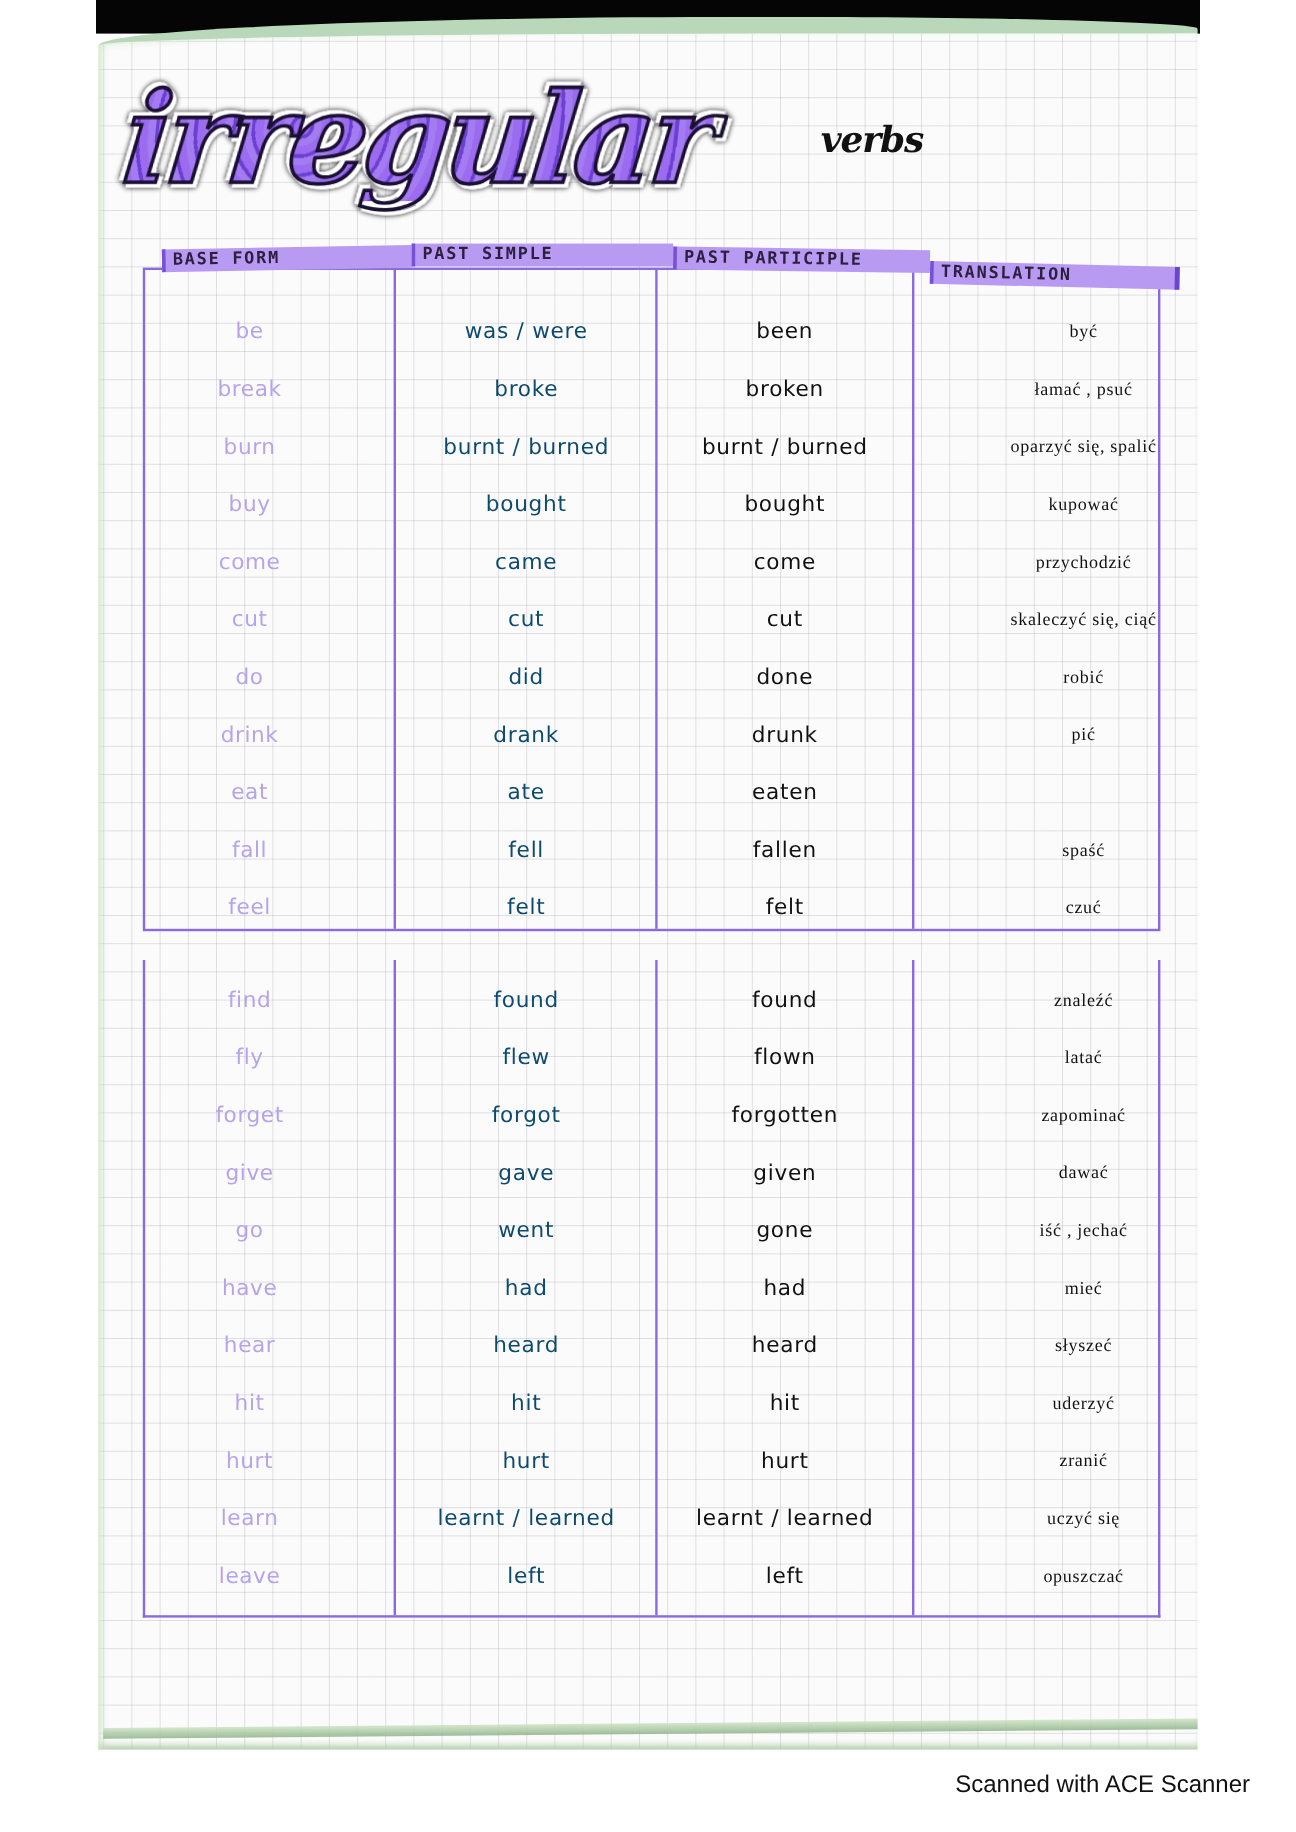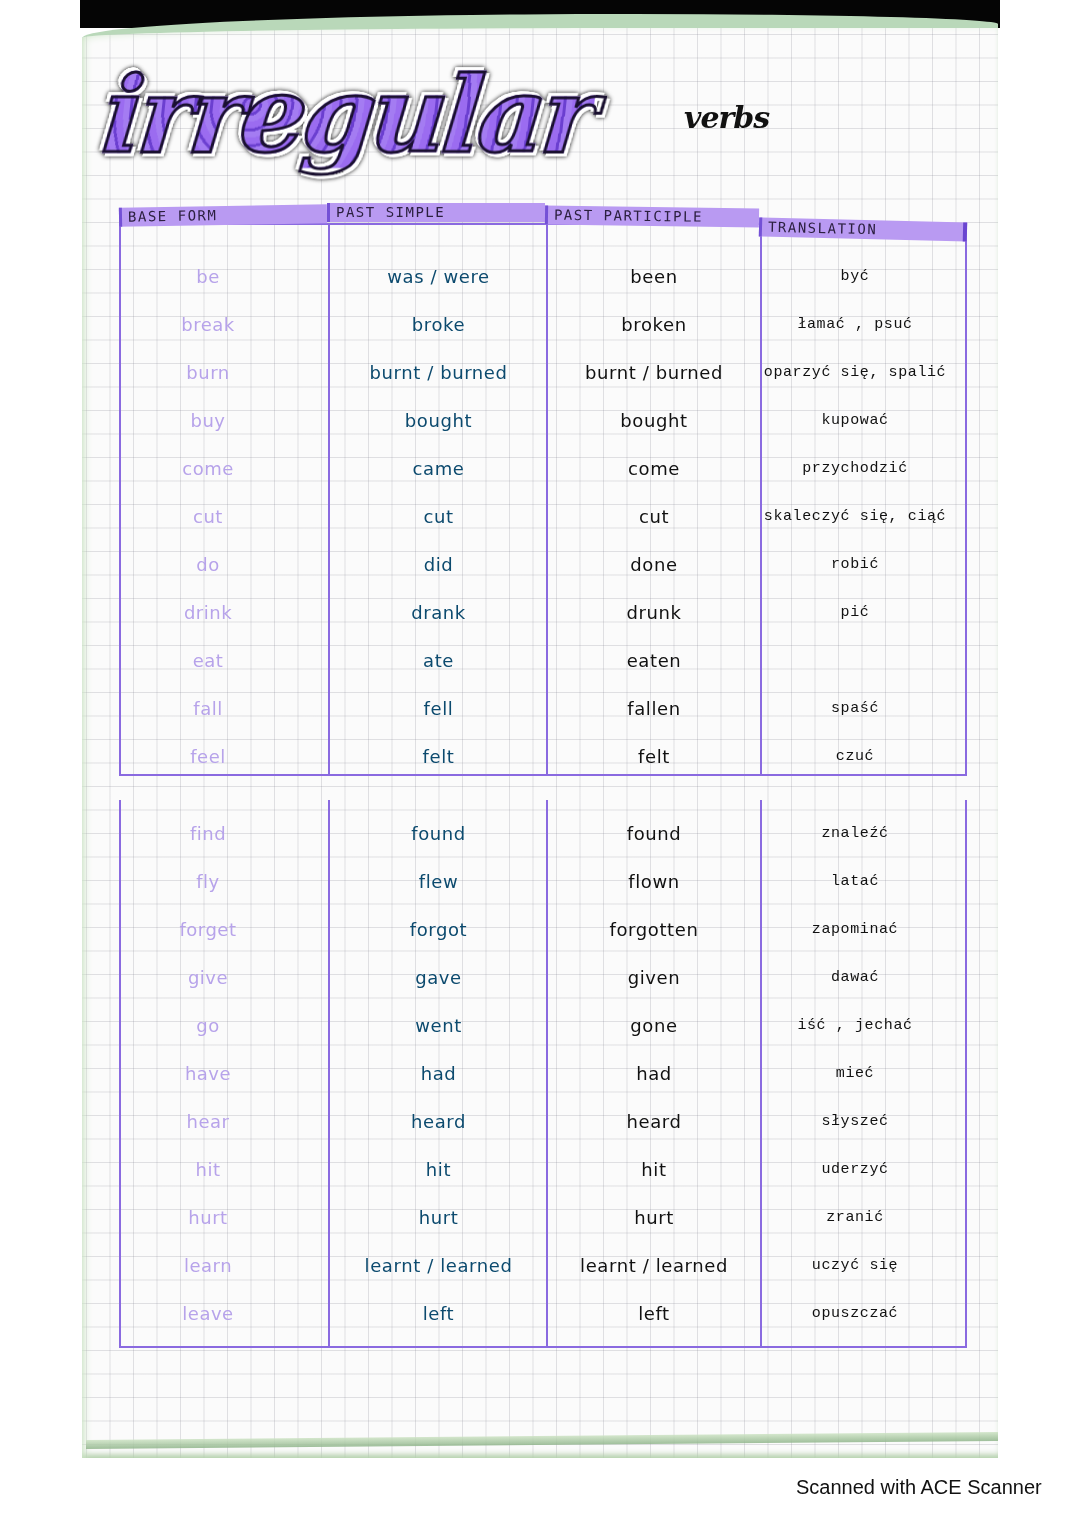--- a/index.html
+++ b/index.html
@@ -91,24 +91,25 @@
 
     
     .verb-table {
       position: absolute;
       left: 119px;
       top: 201px;
       width: 848px;
     }
     .header-bar {
       position: absolute;
-      left: 0;
+      left: 16px;
       top: 0;
       width: 848px;
       height: 40px;
+      font-weight: bold;
     }
     .hdr-cell {
       position: absolute;
       height: 19px;
       background: #b99af2;
       border-left: 3px solid #7451d6;
       color: #2c2040;
       font-family: "DejaVu Sans Mono", monospace;
       font-size: 14px;
       letter-spacing: 1.5px;
@@ -176,23 +177,24 @@
       left: 428px;
       width: 210px;
       color: #111;
       font-family: "DejaVu Sans", sans-serif;
       letter-spacing: 0.6px;
     }
     .cell.trans {
       left: 642px;
       width: 184px;
       color: #111;
-      font-family: Liberation Mono, monospace;
+      font-family: Liberation Serif, serif;
       font-size: 15px;
       letter-spacing: 0.6px;
+      padding-left: 48px;
     }
 
     .footer {
       position: absolute;
       left: 796px;
       top: 1476px;
       font-family: "Liberation Sans", sans-serif;
       font-size: 20px;
       color: #111;
       white-space: nowrap;

